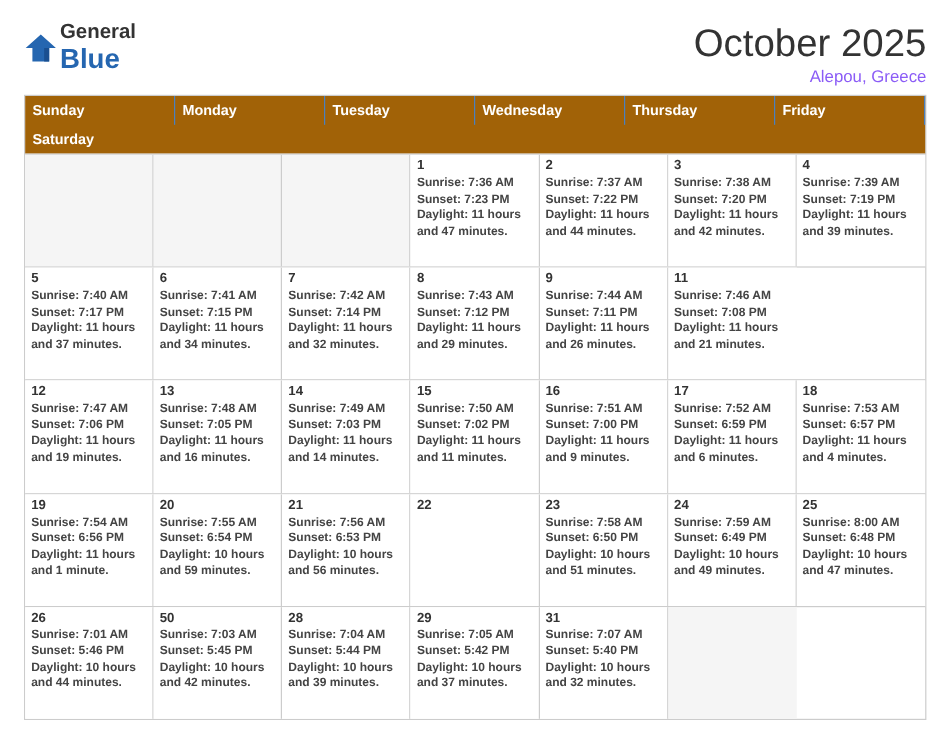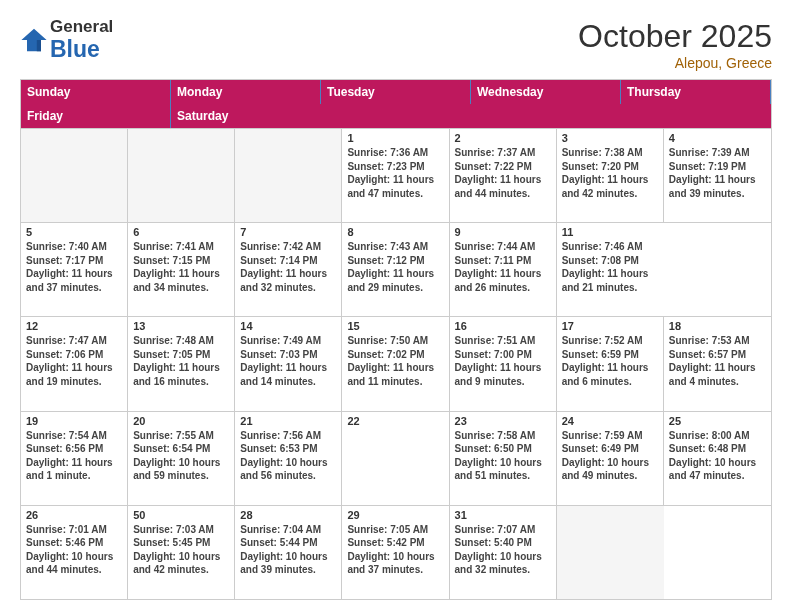--- a/index.html
+++ b/index.html
@@ -51,32 +51,32 @@
     .title-block {
       text-align: right;
     }
     .month-title {
       font-size: 32px;
       color: #333;
       font-weight: normal;
     }
     .location {
       font-size: 14px;
-      color: #a16207;
+      color: #8b5cf6;
     }
     .calendar {
       flex: 1;
       display: flex;
       flex-direction: column;
       border: 1px solid #ccc;
     }
     .cal-header {
       display: grid;
-      grid-template-columns: repeat(5, 1fr);
-      background: #be185d;
+      grid-template-columns: repeat(6, 1fr);
+      background: #a16207;
     }
     .cal-header-cell {
       color: #fff;
       font-size: 12px;
       font-weight: bold;
       padding: 5px 6px;
       border-right: 1px solid #4a80c0;
     }
     .cal-header-cell:last-child { border-right: none; }
     .cal-body {

